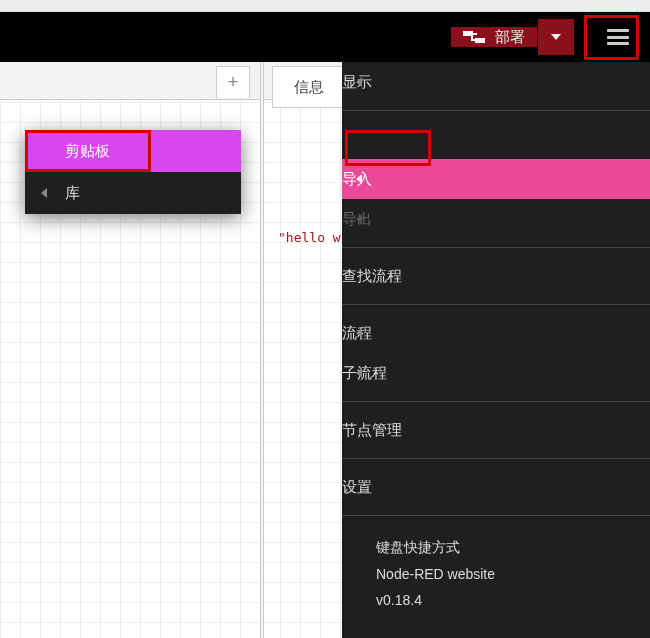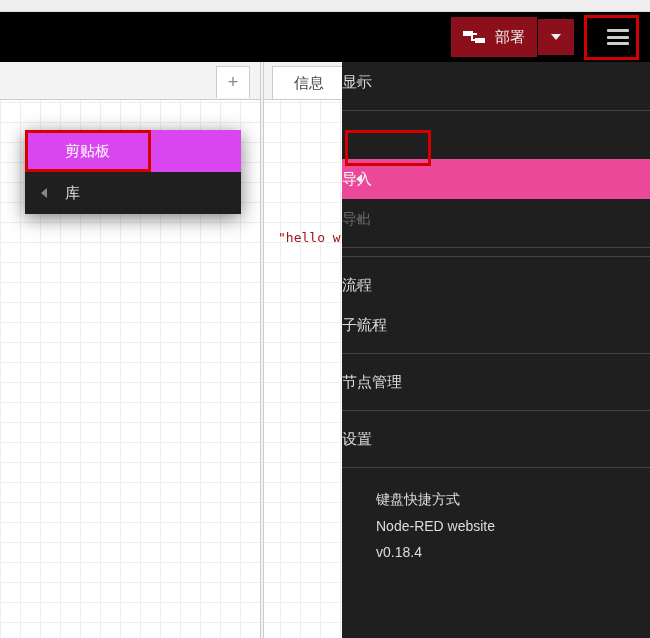--- a/index.html
+++ b/index.html
@@ -3,21 +3,21 @@
 <meta charset="utf-8">
 <style>
   * { box-sizing: border-box; margin: 0; padding: 0; }
   html, body { width: 650px; height: 638px; overflow: hidden; font-family: "Helvetica Neue", Arial, "Microsoft YaHei", sans-serif; background: #fff; }
   .top-bar { height: 12px; background: #eee; border-bottom: 1px solid #ddd; }
   .header {
     height: 50px; background: #000; display: flex; align-items: center; justify-content: flex-end;
     padding-right: 8px;
   }
   .deploy-btn {
-    background: #8c101c; color: #eee; height: 40px; display: flex; align-items: center;
+    background: #8c101c; color: #eee; height: 20px; display: flex; align-items: center;
     padding: 0 12px; font-size: 15px; gap: 10px; cursor: pointer;
   }
   .deploy-btn .deploy-icon svg { display: block; }
   .deploy-caret-section {
     background: #8c101c; height: 36px; width: 36px; display: flex; align-items: center; justify-content: center;
     margin-left: 1px; cursor: pointer;
   }
   .deploy-caret-section svg { display: block; }
   .hamburger {
     width: 48px; height: 48px; display: flex; align-items: center; justify-content: center;
@@ -38,21 +38,21 @@
   }
   .tab-add {
     position: absolute; right: 400px; top: 4px; width: 34px; height: 32px; background: #fff;
     border: 1px solid #ccc; border-bottom: none; display: flex; align-items: center; justify-content: center;
     color: #888; font-size: 18px; cursor: pointer;
   }
   .sidebar-right-hint {
     position: absolute; top: 62px; left: 260px; width: 4px; height: 576px; background: #f3f3f3; border-left: 1px solid #ccc; border-right: 1px solid #ccc;
   }
   .info-tab {
-    position: absolute; top: 66px; left: 272px; width: 74px; height: 34px; background: #fff;
+    position: absolute; top: 66px; left: 272px; width: 74px; height: 42px; background: #fff;
     border: 1px solid #ccc; color: #444; font-size: 15px; display: flex; align-items: center; justify-content: center;
   }
   .code-snippet {
     position: absolute; top: 230px; left: 278px; font-family: Menlo, Consolas, monospace;
     color: #a31515; font-size: 13px;
   }
   .main-menu {
     position: absolute; top: 62px; right: 0; width: 308px; height: 576px; background: #1f1f1f;
     color: #ddd; font-size: 15px;
   }
@@ -140,20 +140,23 @@
     <span>显示</span>
   </div>
   <div class="menu-sep"></div>
   <div class="menu-item with-chevron hovered">
     <span>导入</span>
   </div>
   <div class="menu-item with-chevron disabled">
     <span>导出</span>
   </div>
   <div class="menu-sep"></div>
+  <div class="menu-item">
+    <span>查找流程</span>
+  </div>
   <div class="menu-sep"></div>
   <div class="menu-item with-chevron">
     <span>流程</span>
   </div>
   <div class="menu-item with-chevron">
     <span>子流程</span>
   </div>
   <div class="menu-sep"></div>
   <div class="menu-item">
     <span>节点管理</span>

